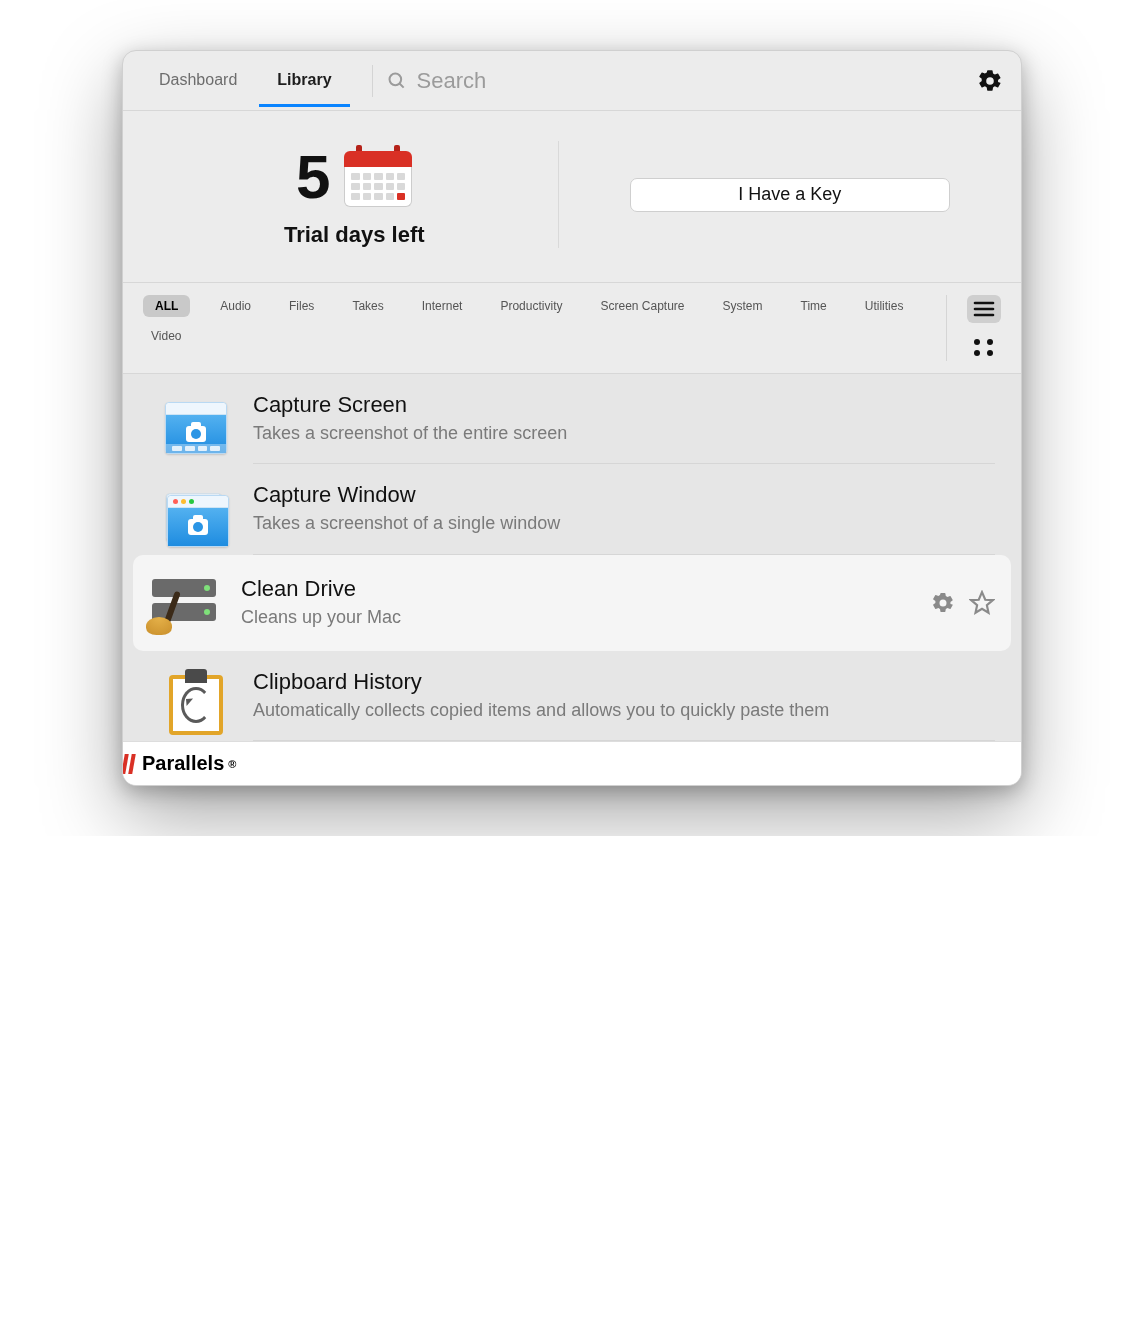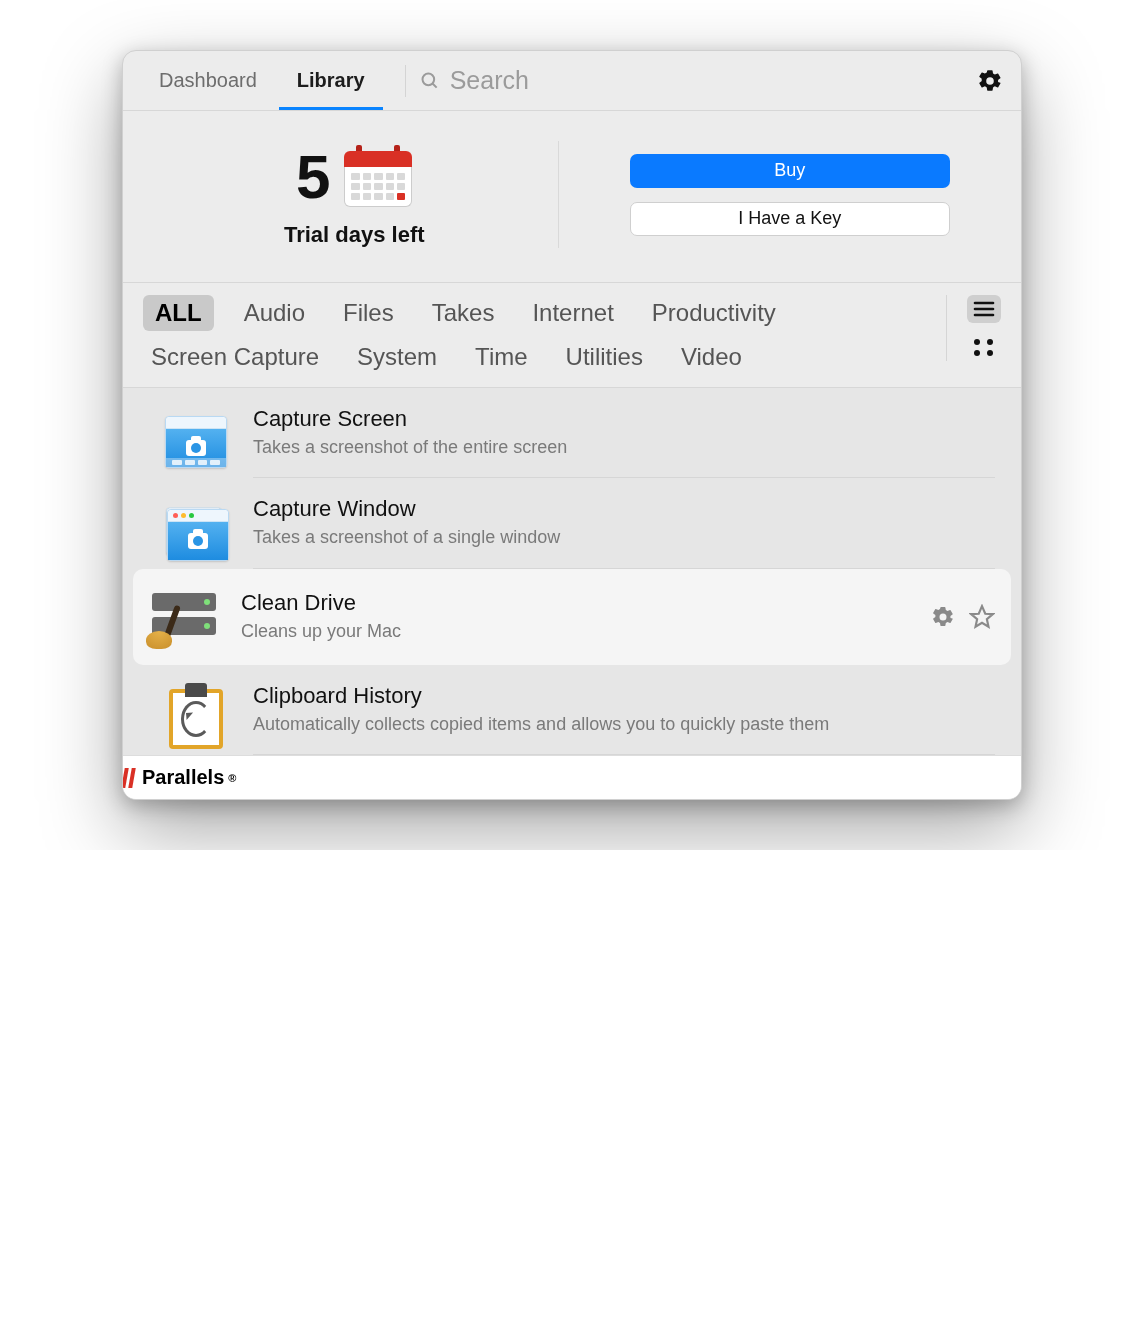--- a/index.html
+++ b/index.html
@@ -22,42 +22,42 @@
   
   .topbar {
     display: flex;
     align-items: center;
     height: 60px;
     padding: 0 18px;
     border-bottom: 1px solid #d7d7d7;
     gap: 4px;
   }
   .top-tab {
-    font-size: 20px;
+    font-size: 16px;
     padding: 17px 18px 15px;
     color: #6d6d6d;
     cursor: pointer;
     border-bottom: 3px solid transparent;
   }
   .top-tab.active {
     color: #1d1d1d;
     font-weight: 700;
     border-bottom-color: #0a84ff;
   }
   .vdiv {
     width: 1px; height: 32px; background: #d4d4d4;
     margin: 0 10px 0 18px;
   }
   .search {
     display: flex; align-items: center; gap: 10px;
     color: #9b9b9b; font-size: 20px; flex: 1;
   }
   .search input {
     border: none; background: transparent; outline: none;
-    font-size: 25px; color: #333; width: 100%;
+    font-size: 22px; color: #333; width: 100%;
   }
   .search input::placeholder { color: #9b9b9b; }
   .gear-top { margin-left: auto; cursor: pointer; }
   
   .trial {
     display: flex;
     padding: 30px 28px 34px;
     border-bottom: 1px solid #d7d7d7;
   }
   .trial-left {
@@ -88,21 +88,21 @@
   }
   .btn-primary { background:#0a7aff; color:#fff; }
   .btn-secondary { background:#fff; color:#111; border-color:#cfcfcf; }
   
   .filters {
     display:flex; align-items:flex-start; padding:12px 20px;
     border-bottom:1px solid #d7d7d7; gap:12px;
   }
   .filter-tags { flex:1; display:flex; flex-wrap:wrap; gap:8px 22px; align-items:center;}
   .tag {
-    font-size:24px; color:#555; padding:4px 8px; border-radius:6px; cursor:pointer;
+    font-size:12px; color:#555; padding:4px 8px; border-radius:6px; cursor:pointer;
   }
   .tag.active { background:#c9c9c9; color:#000; font-weight:600; padding:4px 12px;}
   .view-toggles {
     display:flex; flex-direction:column; align-items:center; gap:10px;
     padding-left:20px; border-left:1px solid #d5d5d5; margin-left:6px;
   }
   .view-btn { width:34px; height:28px; border-radius:6px; display:flex; align-items:center; justify-content:center; cursor:pointer;}
   .view-btn.active { background:#cfcfcf; }
   .grid-dots { width:20px; display:grid; grid-template-columns:1fr 1fr; grid-template-rows:1fr 1fr; gap:5px;}
   .gdot{width:6px;height:6px;background:#111;border-radius:50%;}
@@ -211,21 +211,20 @@
                 <div class="cal-dot"></div>
                 <div class="cal-dot"></div>
                 <div class="cal-dot red"></div>
           </div>
             </div>
         </div>
       </div>
       <div class="trial-text">Trial days left</div>
     </div>
     <div class="trial-right">
-      <div class="btn btn-primary">Buy</div>
       <div class="btn btn-secondary">I Have a Key</div>
     </div>
   </div>
 
   <div class="filters">
     <div class="filter-tags">
       <span class="tag active">ALL</span>
       <span class="tag">Audio</span>
       <span class="tag">Files</span>
       <span class="tag">Takes</span>

